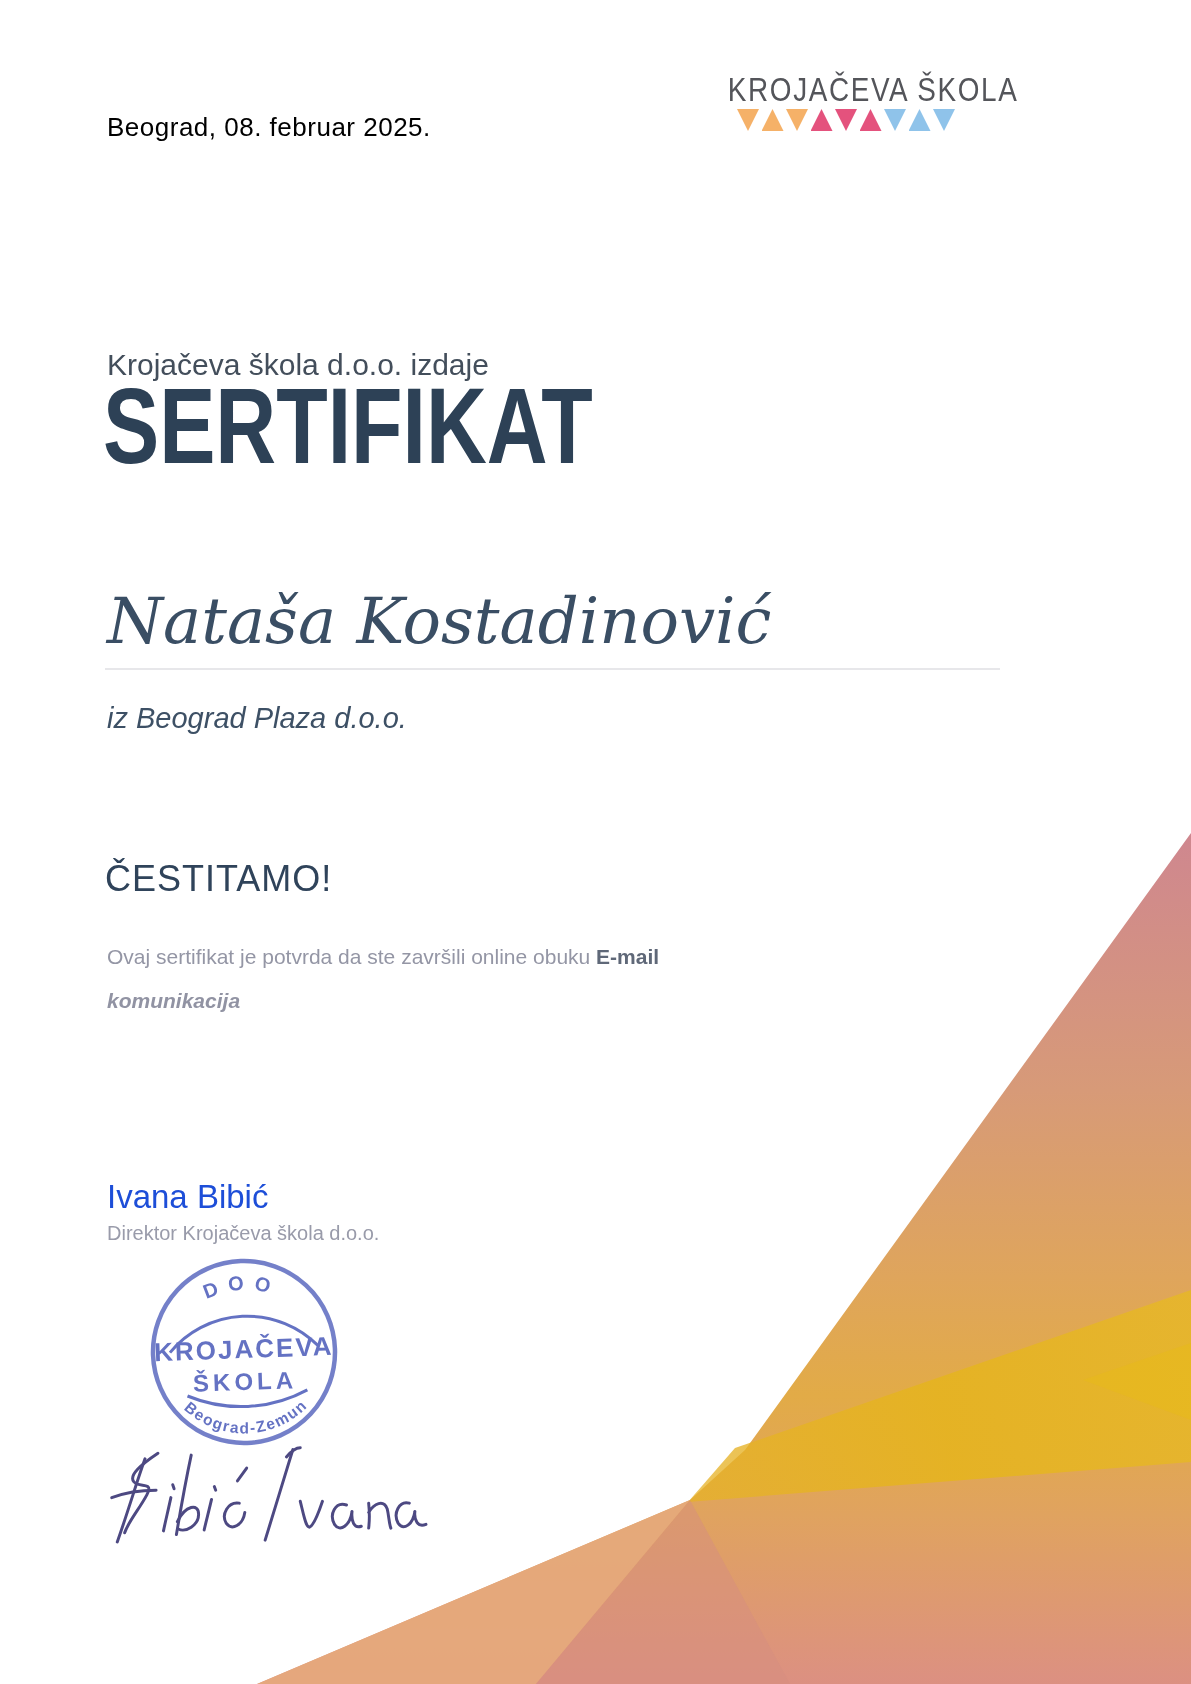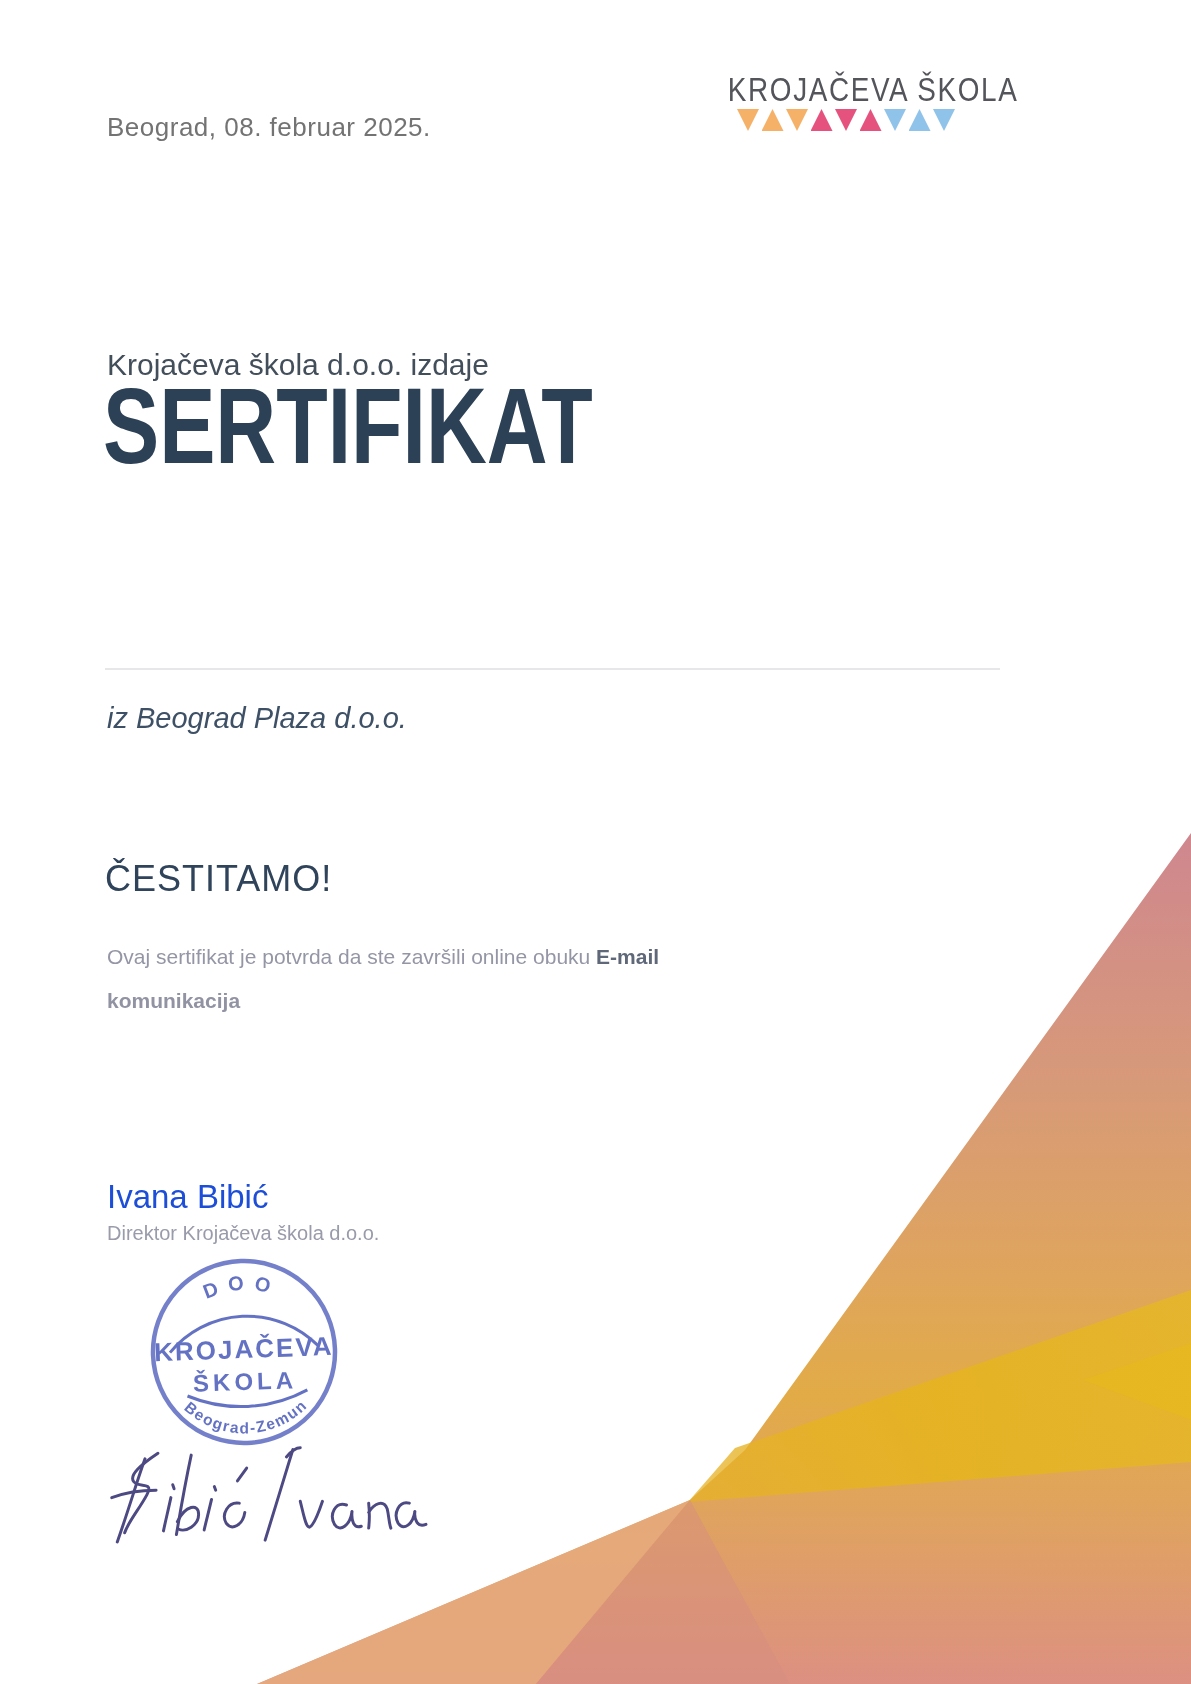--- a/index.html
+++ b/index.html
@@ -1,40 +1,40 @@
 <!DOCTYPE html>
 <html><head>
 <meta charset="utf-8">
 <style>
   html,body{margin:0;padding:0;background:#fff;}
   #page{position:relative;width:1191px;height:1684px;background:#ffffff;overflow:hidden;
         font-family:"Liberation Sans",sans-serif;}
   .abs{position:absolute;}
   
-  .date{left:107px;top:112px;font-size:26px;color:#737373;letter-spacing:.5px;}
+  .date{left:107px;top:112px;font-size:26px;color:#000000;letter-spacing:.5px;}
   .logo-text{right:173px;top:70px;font-size:34px;color:#54555a;letter-spacing:2px;
              transform:scaleX(.82);transform-origin:right center;white-space:nowrap;}
   .logo-tris{left:737px;top:109px;display:flex;gap:2.5px;height:22px;}
   .tri{width:22px;height:22px;}
   .tri.down{clip-path:polygon(0 0,100% 0,50% 100%);}
   .tri.up{clip-path:polygon(50% 0,0 100%,100% 100%);}
   
   .issuer{left:107px;top:348px;font-size:30px;color:#434e5b;}
   .big-title{left:103px;top:372px;font-size:108px;font-weight:700;color:#2d4156;line-height:1;
              transform:scaleX(.78);transform-origin:left center;letter-spacing:0;white-space:nowrap;}
   
   .recipient-name{left:107px;top:584px;font-family:"DejaVu Serif",serif;font-style:italic;
                   font-size:64px;color:#3a4e64;white-space:nowrap;}
   .name-underline{left:105px;top:668px;width:895px;height:2px;background:#e7e7ea;}
   .company{left:107px;top:702px;font-size:29px;font-style:italic;color:#3d5065;}
   
   .congrats{left:105px;top:858px;font-size:36px;color:#2f435a;letter-spacing:1px;}
   .body-par{left:107px;top:935px;font-size:21px;color:#9496a5;line-height:44px;width:860px;}
   .body-par .bold-dark{font-weight:700;color:#5f6878;}
-  .body-par .bold-gray{font-weight:700;color:#9193a3;}
+  .body-par .bold-gray{font-weight:700;color:#9193a3;font-style:italic;}
   
   .signer-name{left:107px;top:1178px;font-size:33px;color:#1d4ed8;}
   .signer-title{left:107px;top:1222px;font-size:20px;color:#999baa;}
   
   #bg-svg{left:0;top:0;}
   #stamp-svg{left:140px;top:1250px;}
   #sig-svg{left:102px;top:1444px;}
   .stamp-txt{font-family:"Liberation Sans",sans-serif;font-weight:700;fill:#4a5ab9;}
 </style>
 </head>
@@ -76,20 +76,21 @@
       <div class="tri down" style="background: rgb(228, 82, 125);"></div>
       <div class="tri up" style="background: rgb(228, 82, 125);"></div>
       <div class="tri down" style="background: rgb(143, 195, 234);"></div>
       <div class="tri up" style="background: rgb(143, 195, 234);"></div>
       <div class="tri down" style="background: rgb(143, 195, 234);"></div>
     </div>
 
   <div class="abs issuer">Krojačeva škola d.o.o. izdaje</div>
   <div class="abs big-title">SERTIFIKAT</div>
 
+  <div class="abs recipient-name">Nataša  Kostadinović</div>
   <div class="abs name-underline"></div>
   <div class="abs company">iz Beograd Plaza d.o.o.</div>
 
   <div class="abs congrats">ČESTITAMO!</div>
   <div class="abs body-par">
     <span>Ovaj sertifikat je potvrda da ste završili online obuku</span>
     <span class="bold-dark">E-mail</span><br>
     <span class="bold-gray">komunikacija</span>
   </div>
 

